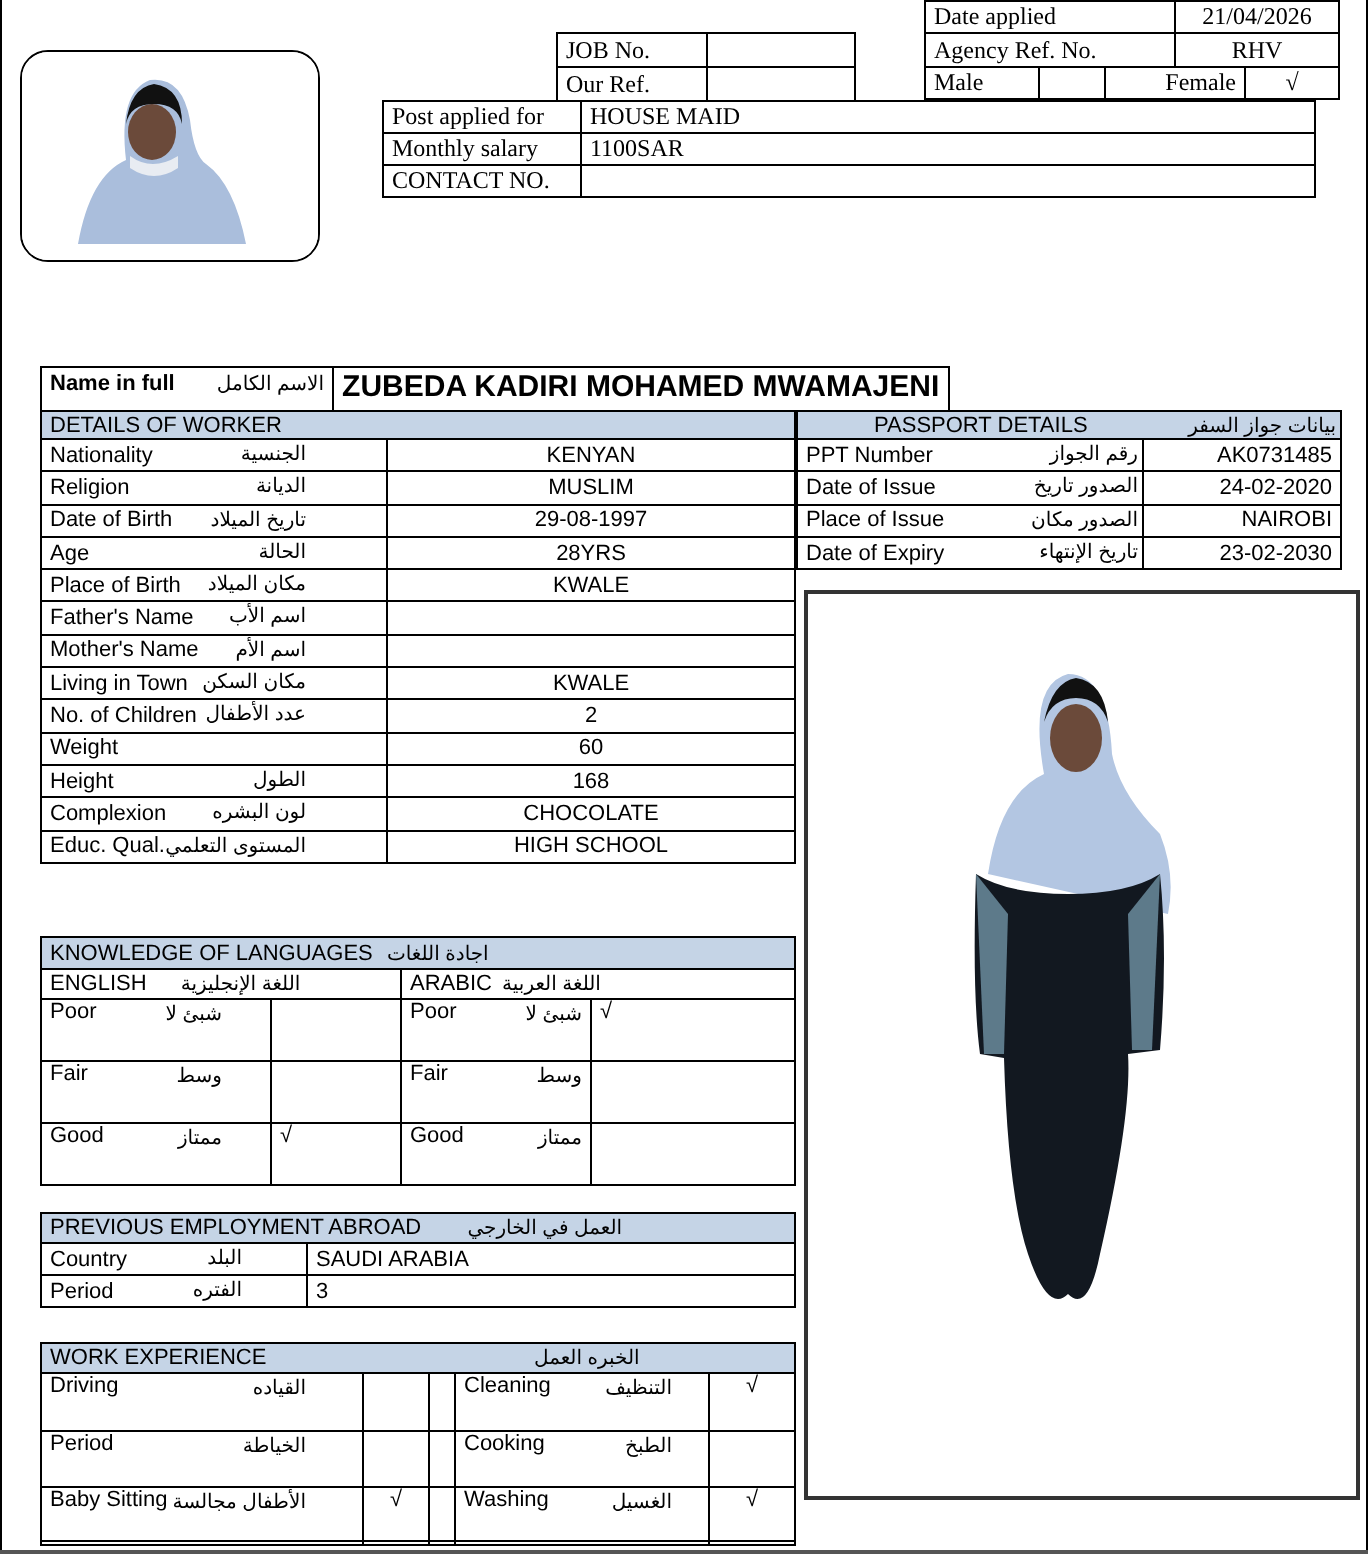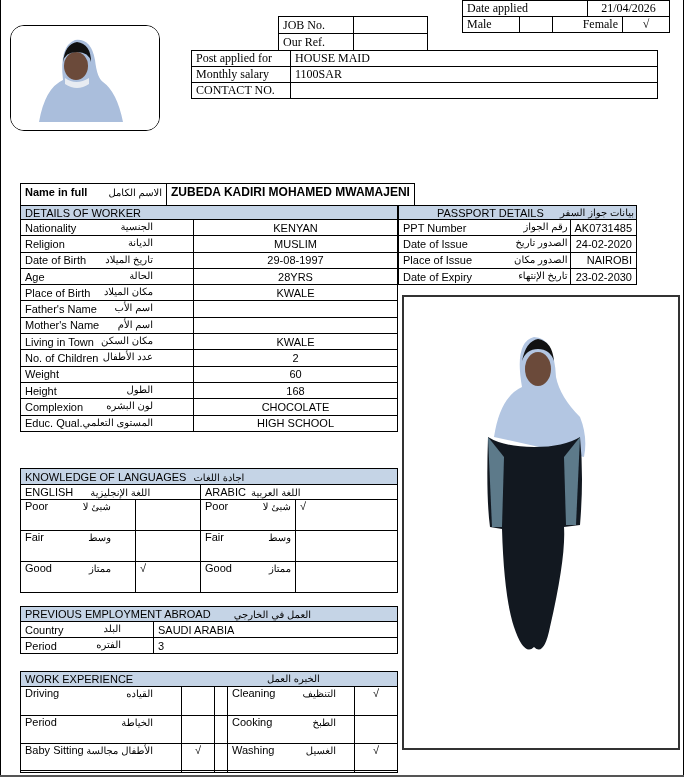--- a/index.html
+++ b/index.html
@@ -44,20 +44,24 @@
   </tr>
 </tbody>
   </table>
 
 <table class="abs serif" style="left:462px;top:0;width:208px;">
   <tbody>
       <tr style="height:16px;">
     <td colspan="3">Date applied</td>
     <td colspan="2" class="c">21/04/2026</td>
   </tr>
+  <tr style="height:17px;">
+    <td colspan="3">Agency Ref. No.</td>
+    <td colspan="2" class="c">RHV</td>
+  </tr>
   <tr style="height:16px;">
     <td style="width:48px;">Male</td>
     <td style="width:24px;"></td>
     <td colspan="2" class="r">Female</td>
     <td class="c" style="width:38px;">√</td>
   </tr>
 </tbody>
   </table>
 
 <table class="abs serif" style="left:191px;top:50px;width:467px;">
@@ -77,21 +81,21 @@
 </tbody>
   </table>
 
 <table class="abs sans" style="left:20px;top:183px;width:378px;">
   <tbody>
       <tr style="height:22px;">
     <td style="width:164px;vertical-align:top;padding-top:2px;">
       <span style="font-weight:bold;margin-top:25px;">Name in full</span>
       <span class="ar" style="margin-left:18px;">الاسم الكامل</span>
     </td>
-    <td style="font-weight:bold;font-size:12px;vertical-align:top;padding-top:1px;">ZUBEDA KADIRI MOHAMED MWAMAJENI</td>
+    <td style="font-weight:bold;font-size:15px;vertical-align:top;padding-top:1px;">ZUBEDA KADIRI MOHAMED MWAMAJENI</td>
   </tr>
 </tbody>
   </table>
 
 <table class="abs sans" style="left:20px;top:205px;width:378px;">
   <tbody>
       <tr style="height:14px;" class="hdr">
     <td colspan="2">DETAILS OF WORKER</td>
   </tr>
   </tbody>
@@ -183,21 +187,21 @@
       <tr style="height:16.3px;">
       <td style="width:164px;position:relative;">
         <span>Educ. Qual.</span>
         <span class="ar" style="position:absolute;right:40px;top:1px;">المستوى التعلمي</span>
       </td>
       <td class="c">HIGH SCHOOL</td>
       </tr>
     </tbody>
 </table>
 
-<table class="abs sans" style="left:398px;top:205px;width:239px;">
+<table class="abs sans" style="left:398px;top:205px;width:273px;">
   <tbody>
       <tr style="height:14px;" class="hdr">
     <td colspan="2" style="position:relative;">
       <span style="margin-left:34px;">PASSPORT DETAILS</span>
       <span class="ar" style="position:absolute;right:2px;top:1px;">بيانات جواز السفر</span>
     </td>
   </tr>
   </tbody>
     <tbody id="passport-rows">
       <tr style="height:16.3px;">

